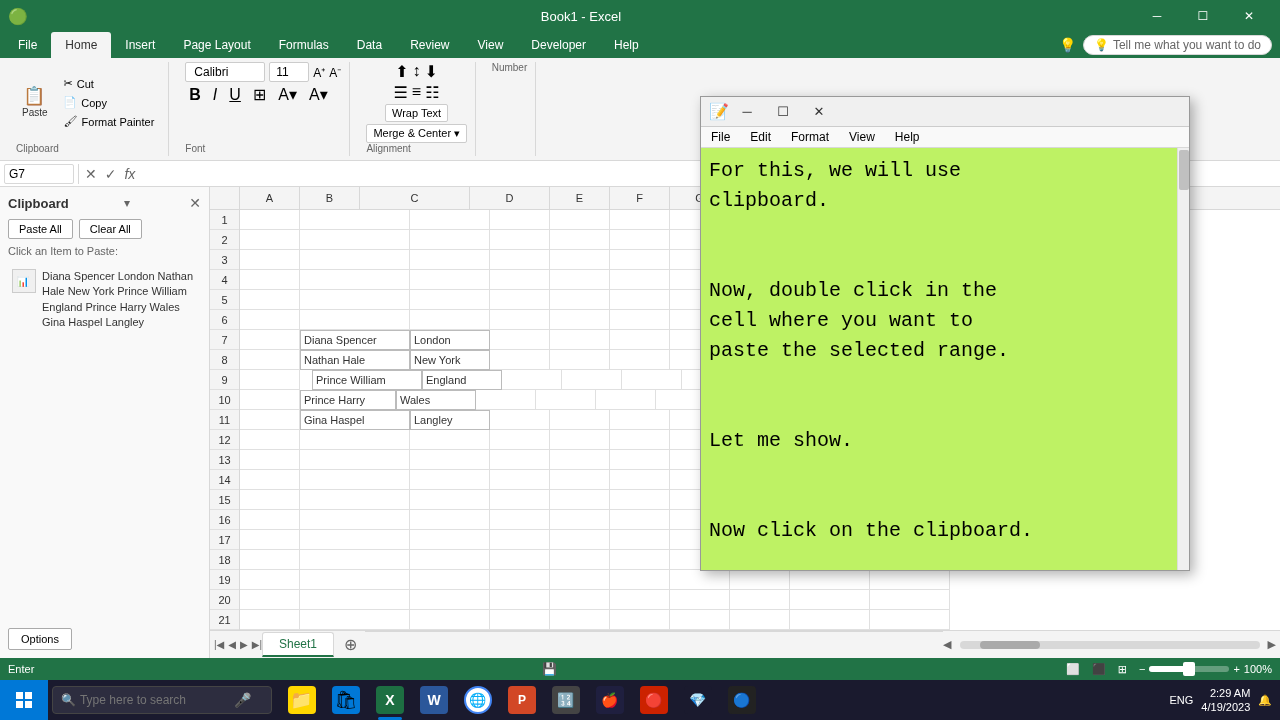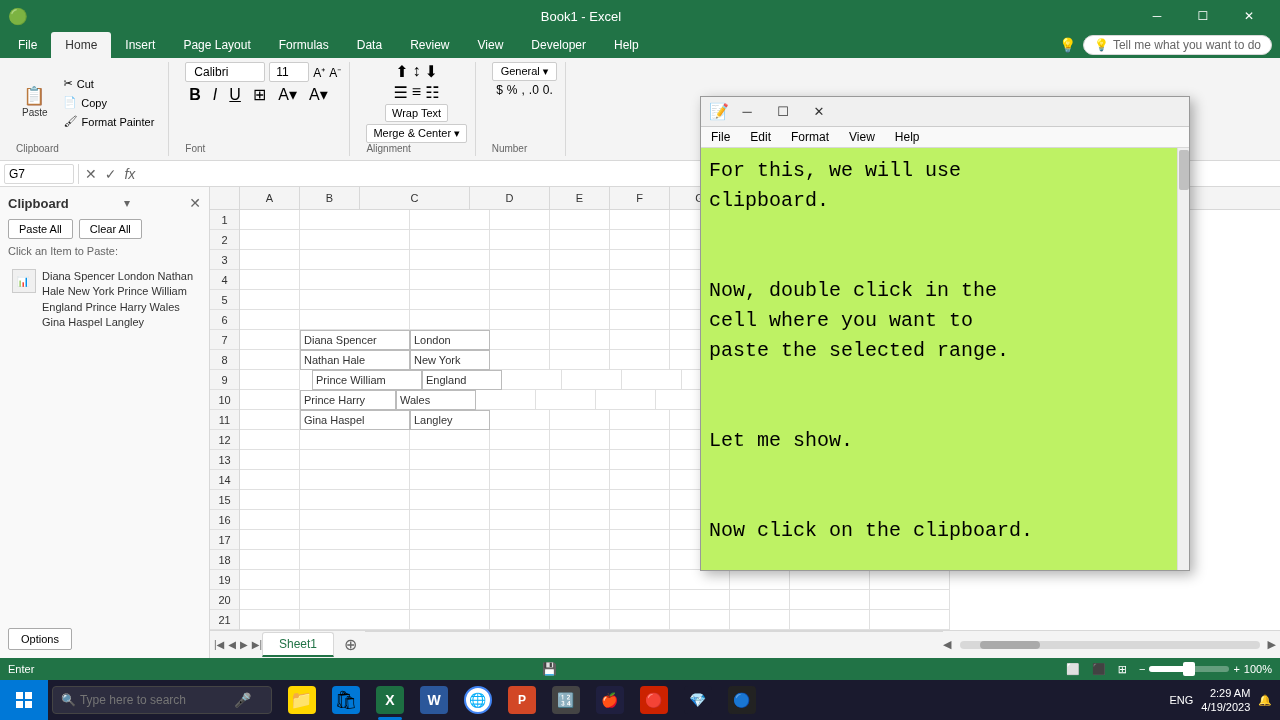--- a/index.html
+++ b/index.html
@@ -215,30 +215,20 @@
             <span style="cursor:pointer;">≡</span>
             <span style="cursor:pointer;">☷</span>
           </div>
           <div style="border:1px solid #ccc; background:white; padding:2px 6px; font-size:11px; border-radius:2px; cursor:pointer;">Wrap Text</div>
           <div style="border:1px solid #ccc; background:white; padding:2px 6px; font-size:11px; border-radius:2px; cursor:pointer;">Merge &amp; Center ▾</div>
         </div>
         <div class="ribbon-group-label">Alignment</div>
       </div>
 
       <div class="ribbon-group">
-        <div class="ribbon-group-items" style="flex-direction:column; gap:2px;">
-          <div style="border:1px solid #ccc; background:white; padding:2px 8px; font-size:11px; border-radius:2px; cursor:pointer;">General ▾</div>
-          <div style="display:flex; gap:4px; font-size:12px;">
-            <span style="cursor:pointer;">$</span>
-            <span style="cursor:pointer;">%</span>
-            <span style="cursor:pointer;">,</span>
-            <span style="cursor:pointer;">.0</span>
-            <span style="cursor:pointer;">0.</span>
-          </div>
-        </div>
         <div class="ribbon-group-label">Number</div>
       </div>
     </div>
   </div>
 
   <div class="formula-bar">
     <div class="cell-ref">G7</div>
     <div class="formula-bar-sep"></div>
     <div class="formula-icons">
       <span class="formula-icon">✕</span>

